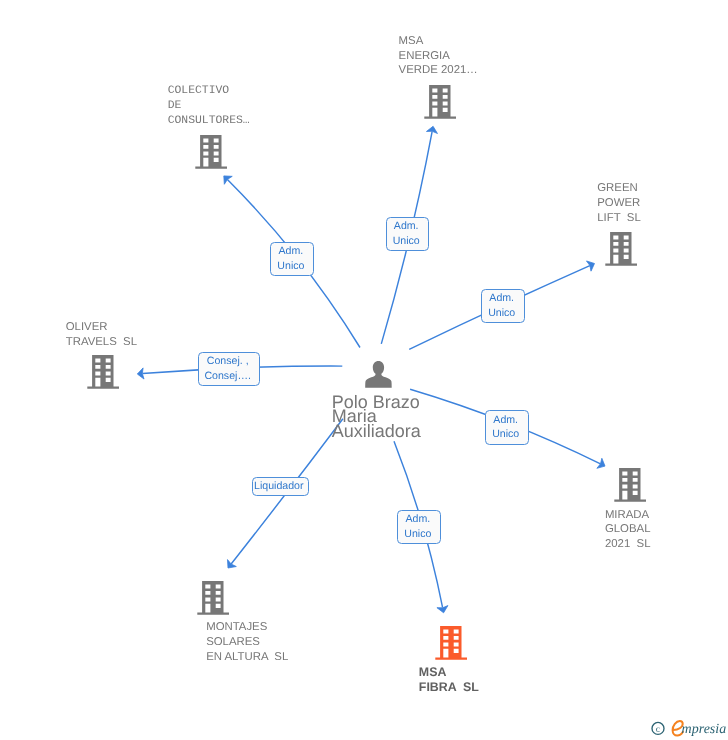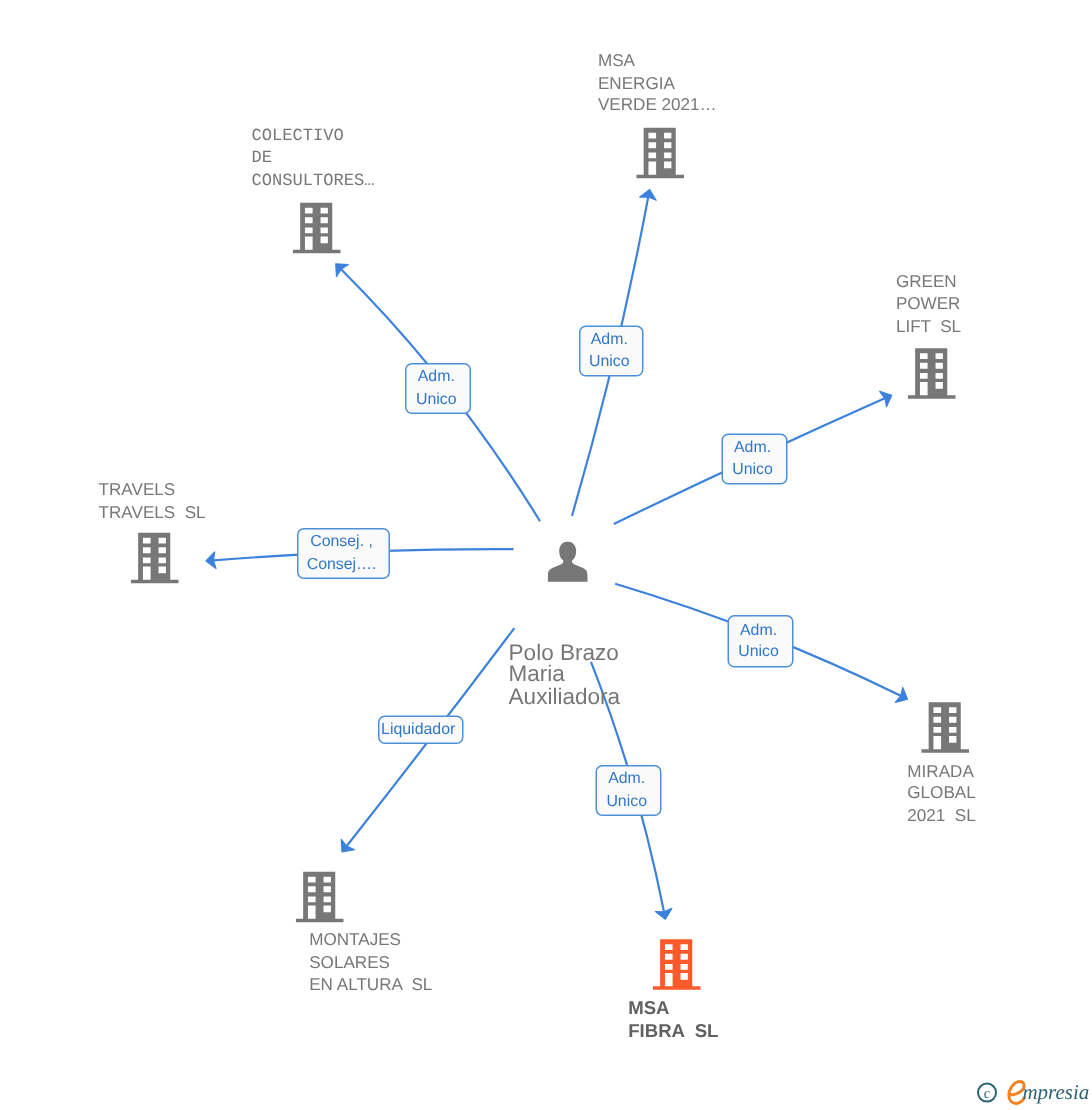--- a/index.html
+++ b/index.html
@@ -5,21 +5,21 @@
   html,body{margin:0;padding:0;background:#ffffff;}
   body{width:728px;height:740px;font-family:"Liberation Sans",sans-serif;overflow:hidden;
        -webkit-font-smoothing:antialiased;text-rendering:geometricPrecision;}
   #stage{position:relative;width:728px;height:740px;background:#ffffff;}
   #edges{position:absolute;left:0;top:0;width:728px;height:740px;}
   .node{position:absolute;}
   .ico{position:absolute;}
   .lbl{position:absolute;left:50%;transform:translateX(-50%);
        font-size:11.4px;line-height:14.8px;color:#777777;white-space:pre;}
   .lbl.bold{color:#616161;font-weight:bold;font-size:12.4px;line-height:14.9px;}
-  .lbl.big{font-size:15px;line-height:14.7px;margin-top:34px;}
+  .lbl.big{font-size:18px;line-height:14.7px;}
   .ebox{position:absolute;border:1.4px solid #4e8fda;border-radius:4.5px;background:#fafafa;
         color:#2f77cb;font-size:10.6px;line-height:14.9px;
         box-sizing:border-box;display:flex;flex-direction:column;
         align-items:center;justify-content:center;white-space:pre;}
   .ebox .etxt{text-align:center;position:relative;left:-1.4px;}
   #wm{position:absolute;left:648px;top:716px;width:80px;height:24px;}
 </style>
 </head>
 <body>
 
@@ -70,21 +70,21 @@
       <div class="node" style="left: 619px; top: 248.2px; width: 0px; height: 0px;">
         <div class="ico" style="left: -16.2px; top: -16.9px;"><svg width="36" height="36" viewBox="0 0 36 36">
             <path d="M7.1 1.1 H28.5 V32.5 H7.1 Z M2.3 32.5 H34.0 V34.8 H2.3 Z M10.3 4.5 h5.1 v3.9 h-5.1 Z M20.7 4.5 h4.9 v3.9 h-4.9 Z M10.3 10.9 h5.1 v3.9 h-5.1 Z M20.7 10.9 h4.9 v3.9 h-4.9 Z M10.3 17.6 h5.1 v3.9 h-5.1 Z M20.7 17.6 h4.9 v3.9 h-4.9 Z M10.3 23.7 h5.1 v8.8 h-5.1 Z M20.7 23.7 h4.9 v4.4 h-4.9 Z" fill="#777777" fill-rule="evenodd"></path>
           </svg></div>
         <div class="lbl" style="top: -67.2px;"><div>GREEN</div><div>POWER</div><div>LIFT  SL</div></div>
       </div>
       <div class="node" style="left: 101.4px; top: 370.6px; width: 0px; height: 0px;">
         <div class="ico" style="left: -16.2px; top: -16.9px;"><svg width="36" height="36" viewBox="0 0 36 36">
             <path d="M7.1 1.1 H28.5 V32.5 H7.1 Z M2.3 32.5 H34.0 V34.8 H2.3 Z M10.3 4.5 h5.1 v3.9 h-5.1 Z M20.7 4.5 h4.9 v3.9 h-4.9 Z M10.3 10.9 h5.1 v3.9 h-5.1 Z M20.7 10.9 h4.9 v3.9 h-4.9 Z M10.3 17.6 h5.1 v3.9 h-5.1 Z M20.7 17.6 h4.9 v3.9 h-4.9 Z M10.3 23.7 h5.1 v8.8 h-5.1 Z M20.7 23.7 h4.9 v4.4 h-4.9 Z" fill="#777777" fill-rule="evenodd"></path>
           </svg></div>
-        <div class="lbl" style="top: -50.9px;"><div>TRAVELS</div><div>TRAVELS  SL</div></div>
+        <div class="lbl" style="top: -50.9px;"><div>OLIVER</div><div>TRAVELS  SL</div></div>
       </div>
       <div class="node" style="left: 627.7px; top: 484.2px; width: 0px; height: 0px;">
         <div class="ico" style="left: -16.2px; top: -16.9px;"><svg width="36" height="36" viewBox="0 0 36 36">
             <path d="M7.1 1.1 H28.5 V32.5 H7.1 Z M2.3 32.5 H34.0 V34.8 H2.3 Z M10.3 4.5 h5.1 v3.9 h-5.1 Z M20.7 4.5 h4.9 v3.9 h-4.9 Z M10.3 10.9 h5.1 v3.9 h-5.1 Z M20.7 10.9 h4.9 v3.9 h-4.9 Z M10.3 17.6 h5.1 v3.9 h-5.1 Z M20.7 17.6 h4.9 v3.9 h-4.9 Z M10.3 23.7 h5.1 v8.8 h-5.1 Z M20.7 23.7 h4.9 v4.4 h-4.9 Z" fill="#777777" fill-rule="evenodd"></path>
           </svg></div>
         <div class="lbl" style="top: 23.4px;"><div>MIRADA</div><div>GLOBAL</div><div>2021  SL</div></div>
       </div>
       <div class="node" style="left: 211.2px; top: 596.6px; width: 0px; height: 0px;">
         <div class="ico" style="left: -16.2px; top: -16.9px;"><svg width="36" height="36" viewBox="0 0 36 36">
             <path d="M7.1 1.1 H28.5 V32.5 H7.1 Z M2.3 32.5 H34.0 V34.8 H2.3 Z M10.3 4.5 h5.1 v3.9 h-5.1 Z M20.7 4.5 h4.9 v3.9 h-4.9 Z M10.3 10.9 h5.1 v3.9 h-5.1 Z M20.7 10.9 h4.9 v3.9 h-4.9 Z M10.3 17.6 h5.1 v3.9 h-5.1 Z M20.7 17.6 h4.9 v3.9 h-4.9 Z M10.3 23.7 h5.1 v8.8 h-5.1 Z M20.7 23.7 h4.9 v4.4 h-4.9 Z" fill="#777777" fill-rule="evenodd"></path>

